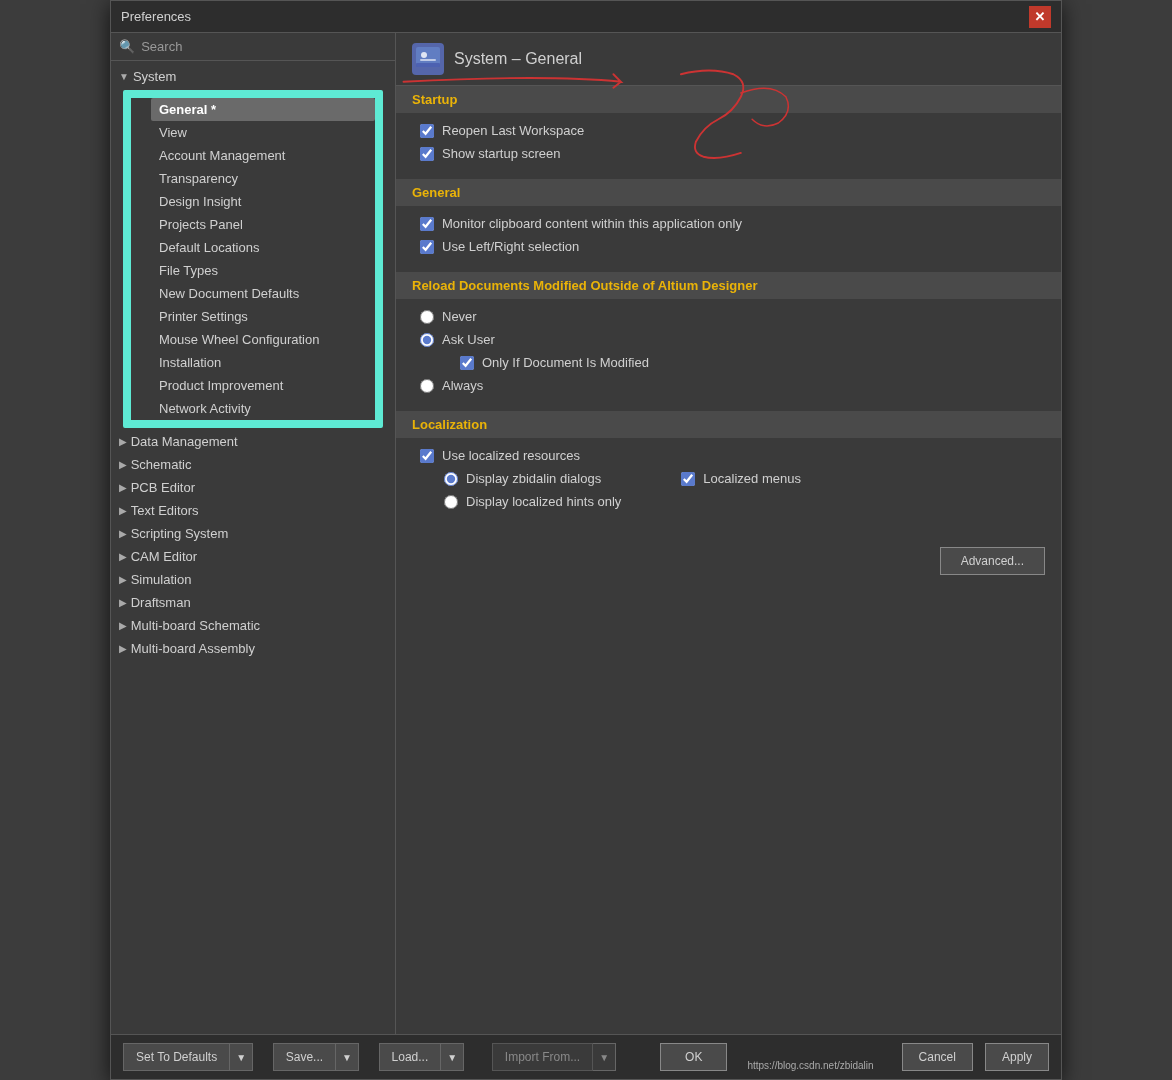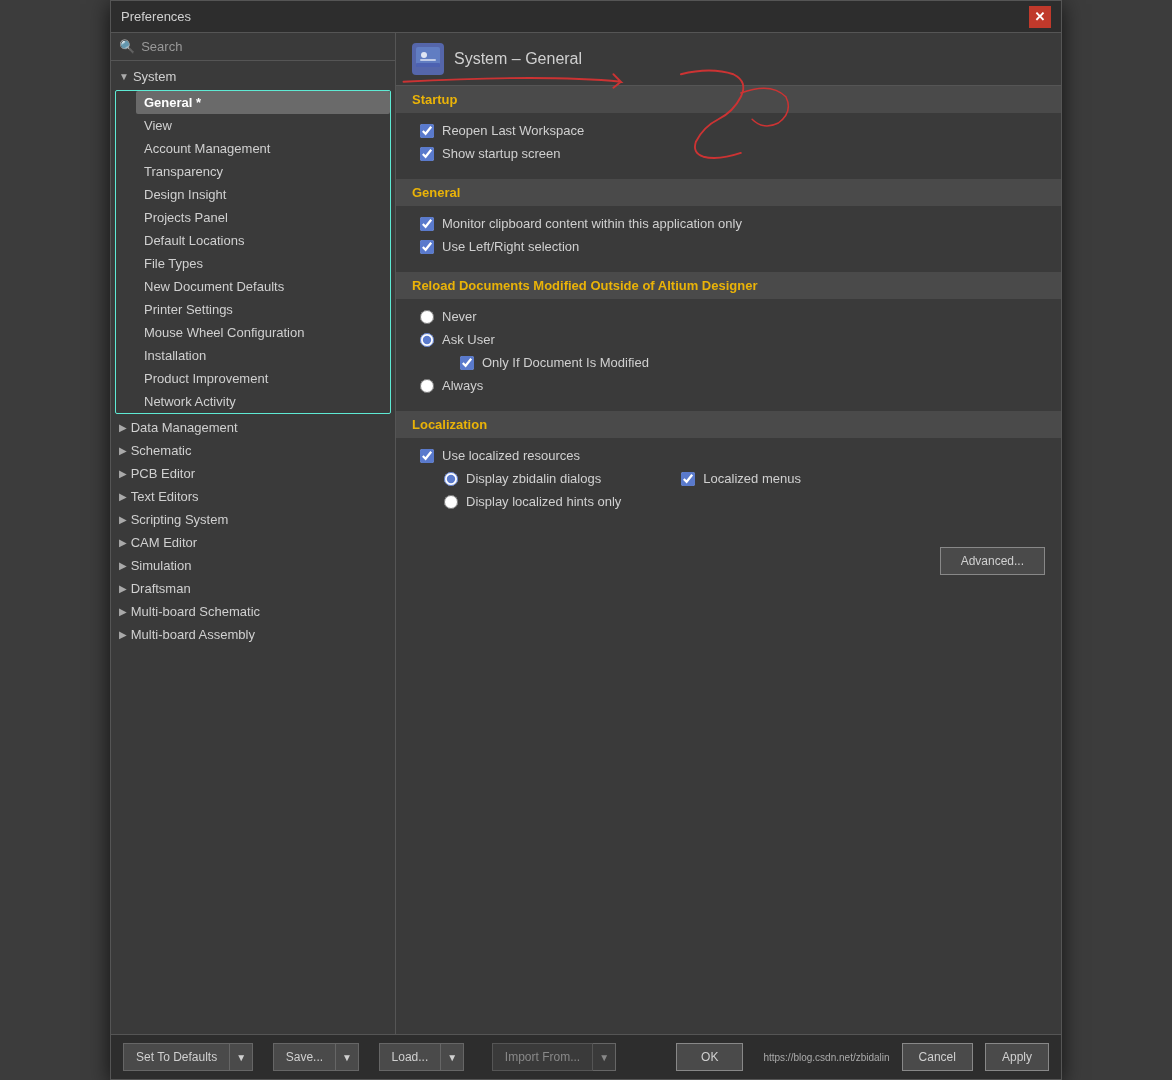--- a/index.html
+++ b/index.html
@@ -176,21 +176,21 @@
       accent-color: #5a7acc;
       width: 14px;
       height: 14px;
     }
     .indent {
       margin-left: 40px;
     }
     
     .bottom-bar {
       display: flex;
-      align-items: center;
+      align-items: flex-end;
       padding: 8px 12px;
       background: #2d2d2d;
       border-top: 1px solid #555;
       gap: 8px;
     }
     .btn-group {
       display: flex;
       align-items: center;
     }
     .btn {
@@ -293,21 +293,21 @@
         <span class="search-icon-wrap">🔍</span>
         <input class="search-input" type="text" placeholder="Search" style="">
       </div>
 
       <div class="tree">
 
         <div class="tree-section-header">
           <span class="arrow">▼</span>
           <span>System</span>
         </div>
-        <div class="tree-children sidebar-red-border" style="border:1px solid #5eead4; margin:2px 4px; border-radius:2px;">
+        <div class="tree-children sidebar-red-border" style="border:8px solid #5eead4; margin:2px 12px; border-radius:2px;">
           <div class="tree-item selected-highlight" style="background:#6a6a6a; border:none;">
             <span>General *</span>
           </div>
           <div class="tree-item">
             <span>View</span>
           </div>
           <div class="tree-item">
             <span>Account Management</span>
           </div>
           <div class="tree-item">
@@ -503,16 +503,16 @@
     <div class="btn-group btn-import-group">
       <button class="btn btn-disabled" style="background:#3a3a3a; color:#888;">Import From...</button>
       <button class="btn-dropdown" style="background:#3a3a3a; color:#888;">▼</button>
     </div>
 
     <div class="spacer"></div>
 
     
     <button class="btn-primary" style="padding:2px 24px; margin-right:4px;">OK</button>
     <span class="watermark">https://blog.csdn.net/zbidalin</span>
-    <button class="btn-primary" style="padding:5px 16px; margin-right:4px; margin-left:4px;">Cancel</button>
+    <button class="btn-primary" style="padding:5px 16px; margin-right:4px; margin-left:20px;">Cancel</button>
     <button class="btn-primary" style="padding:5px 16px;">Apply</button>
   </div>
 </div>
 
 </body></html>

